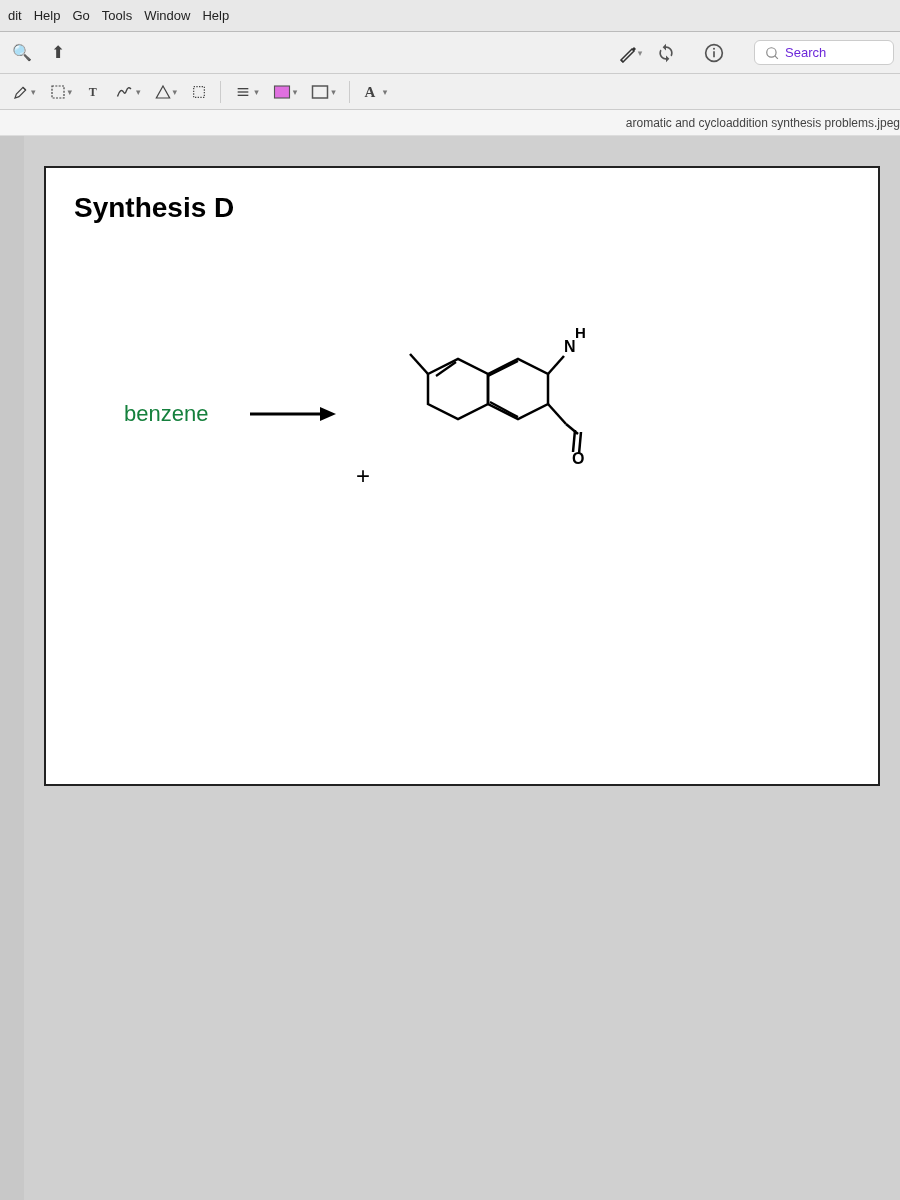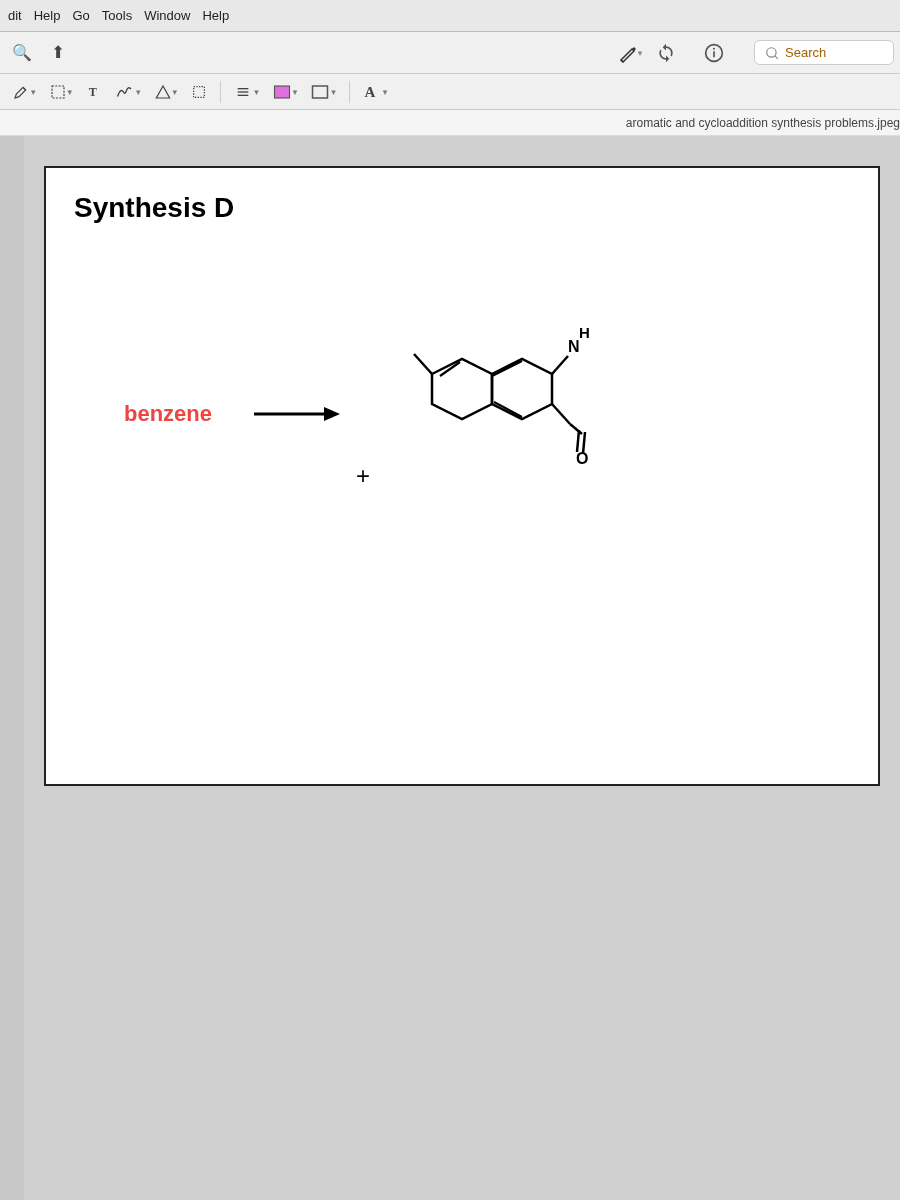--- a/index.html
+++ b/index.html
@@ -159,22 +159,22 @@
 
     .synthesis-title {
       font-size: 28px;
       font-weight: bold;
       color: #000;
       margin-bottom: 40px;
     }
 
     .benzene-label {
       font-size: 22px;
-      font-weight: bold;
-      color: #ef4444;
+      font-weight: normal;
+      color: #15803d;
       margin-right: 20px;
     }
 
     
     .chem-row {
       display: flex;
       align-items: center;
       padding: 30px 0 30px 50px;
     }
   </style>
@@ -225,21 +225,21 @@
       <circle cx="12" cy="7" r="1.2" fill="#555"></circle>
     </svg>
   </button>
   <div style="width:16px;"></div>
 
   <div class="search-box">
     <svg width="14" height="14" viewBox="0 0 24 24">
       <circle cx="11" cy="11" r="8" fill="none" stroke="#888" stroke-width="2"></circle>
       <line x1="17" y1="17" x2="22" y2="22" stroke="#888" stroke-width="2"></line>
     </svg>
-    <span style="color:#a16207;font-size:13px;">Search</span>
+    <span style="color:#6d28d9;font-size:13px;">Search</span>
   </div>
 </div>
 
 <div class="toolbar-row2">
 
   <button class="tb2-btn">
     <svg width="16" height="16" viewBox="0 0 24 24">
       <path d="M3 21 L5 15 L15 5 L19 9 L9 19 Z" fill="none" stroke="#444" stroke-width="1.8"></path>
       <path d="M15 5 L19 9" stroke="#444" stroke-width="1.8"></path>
     </svg>

